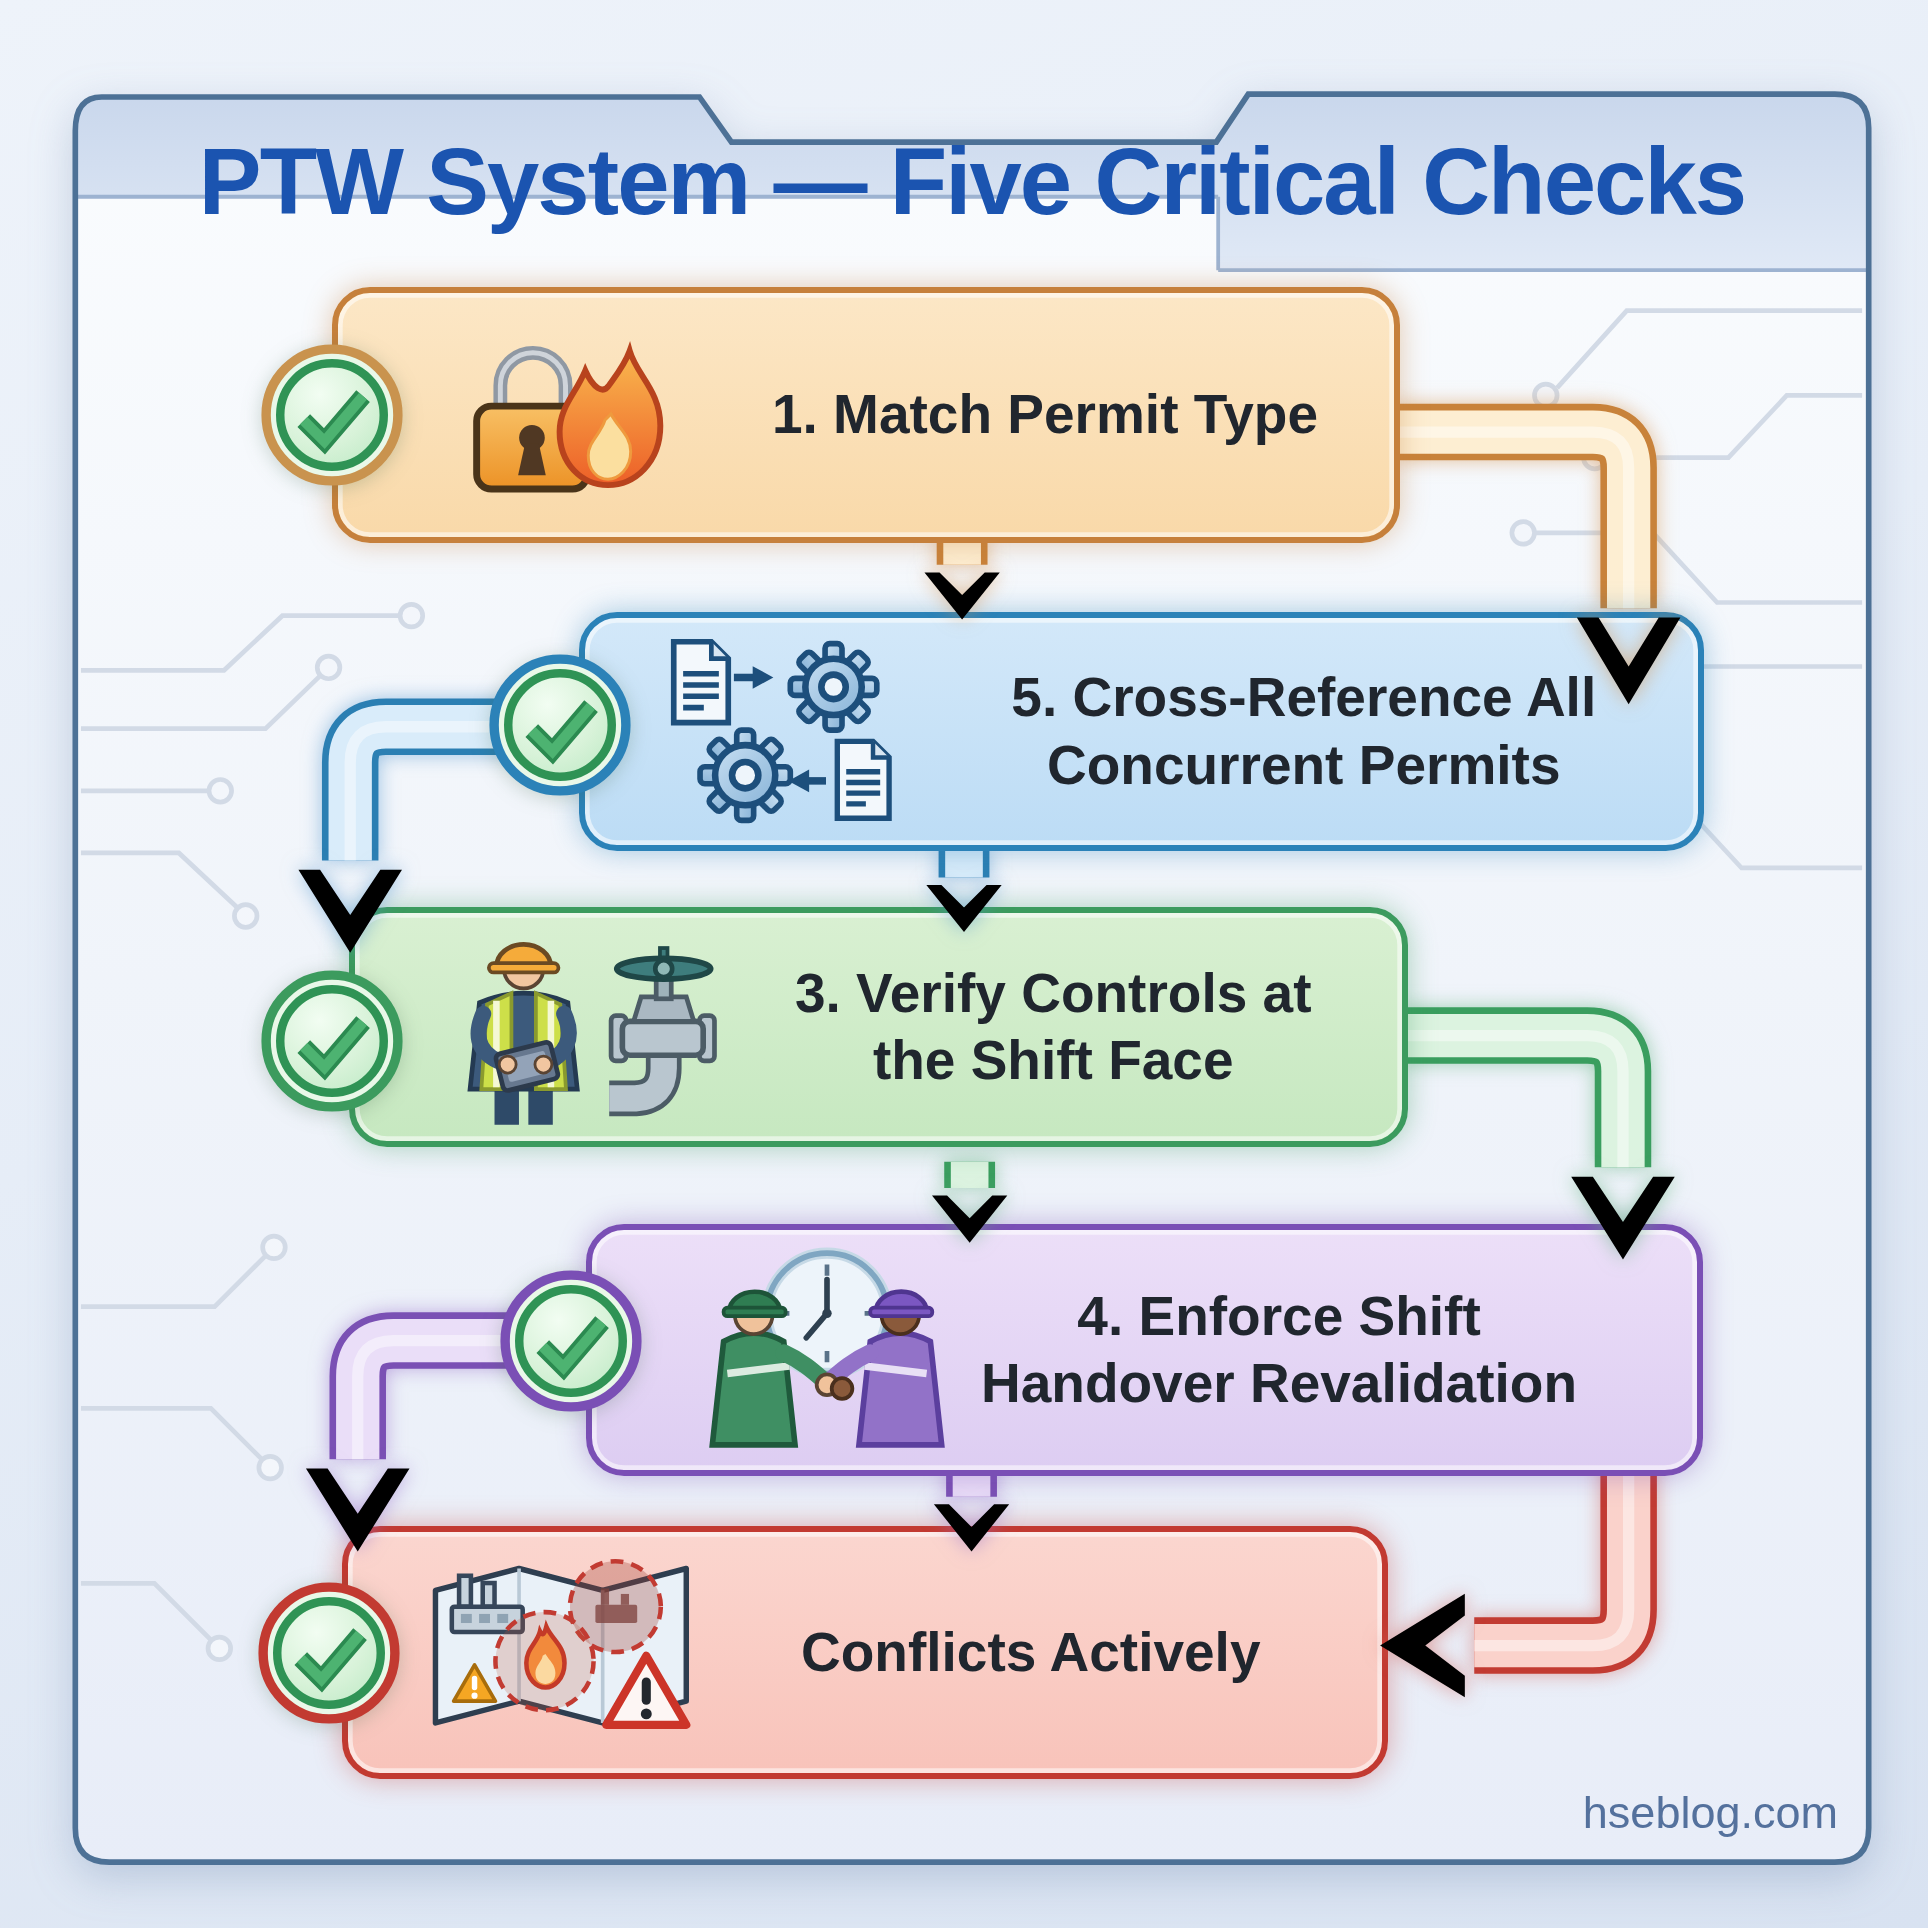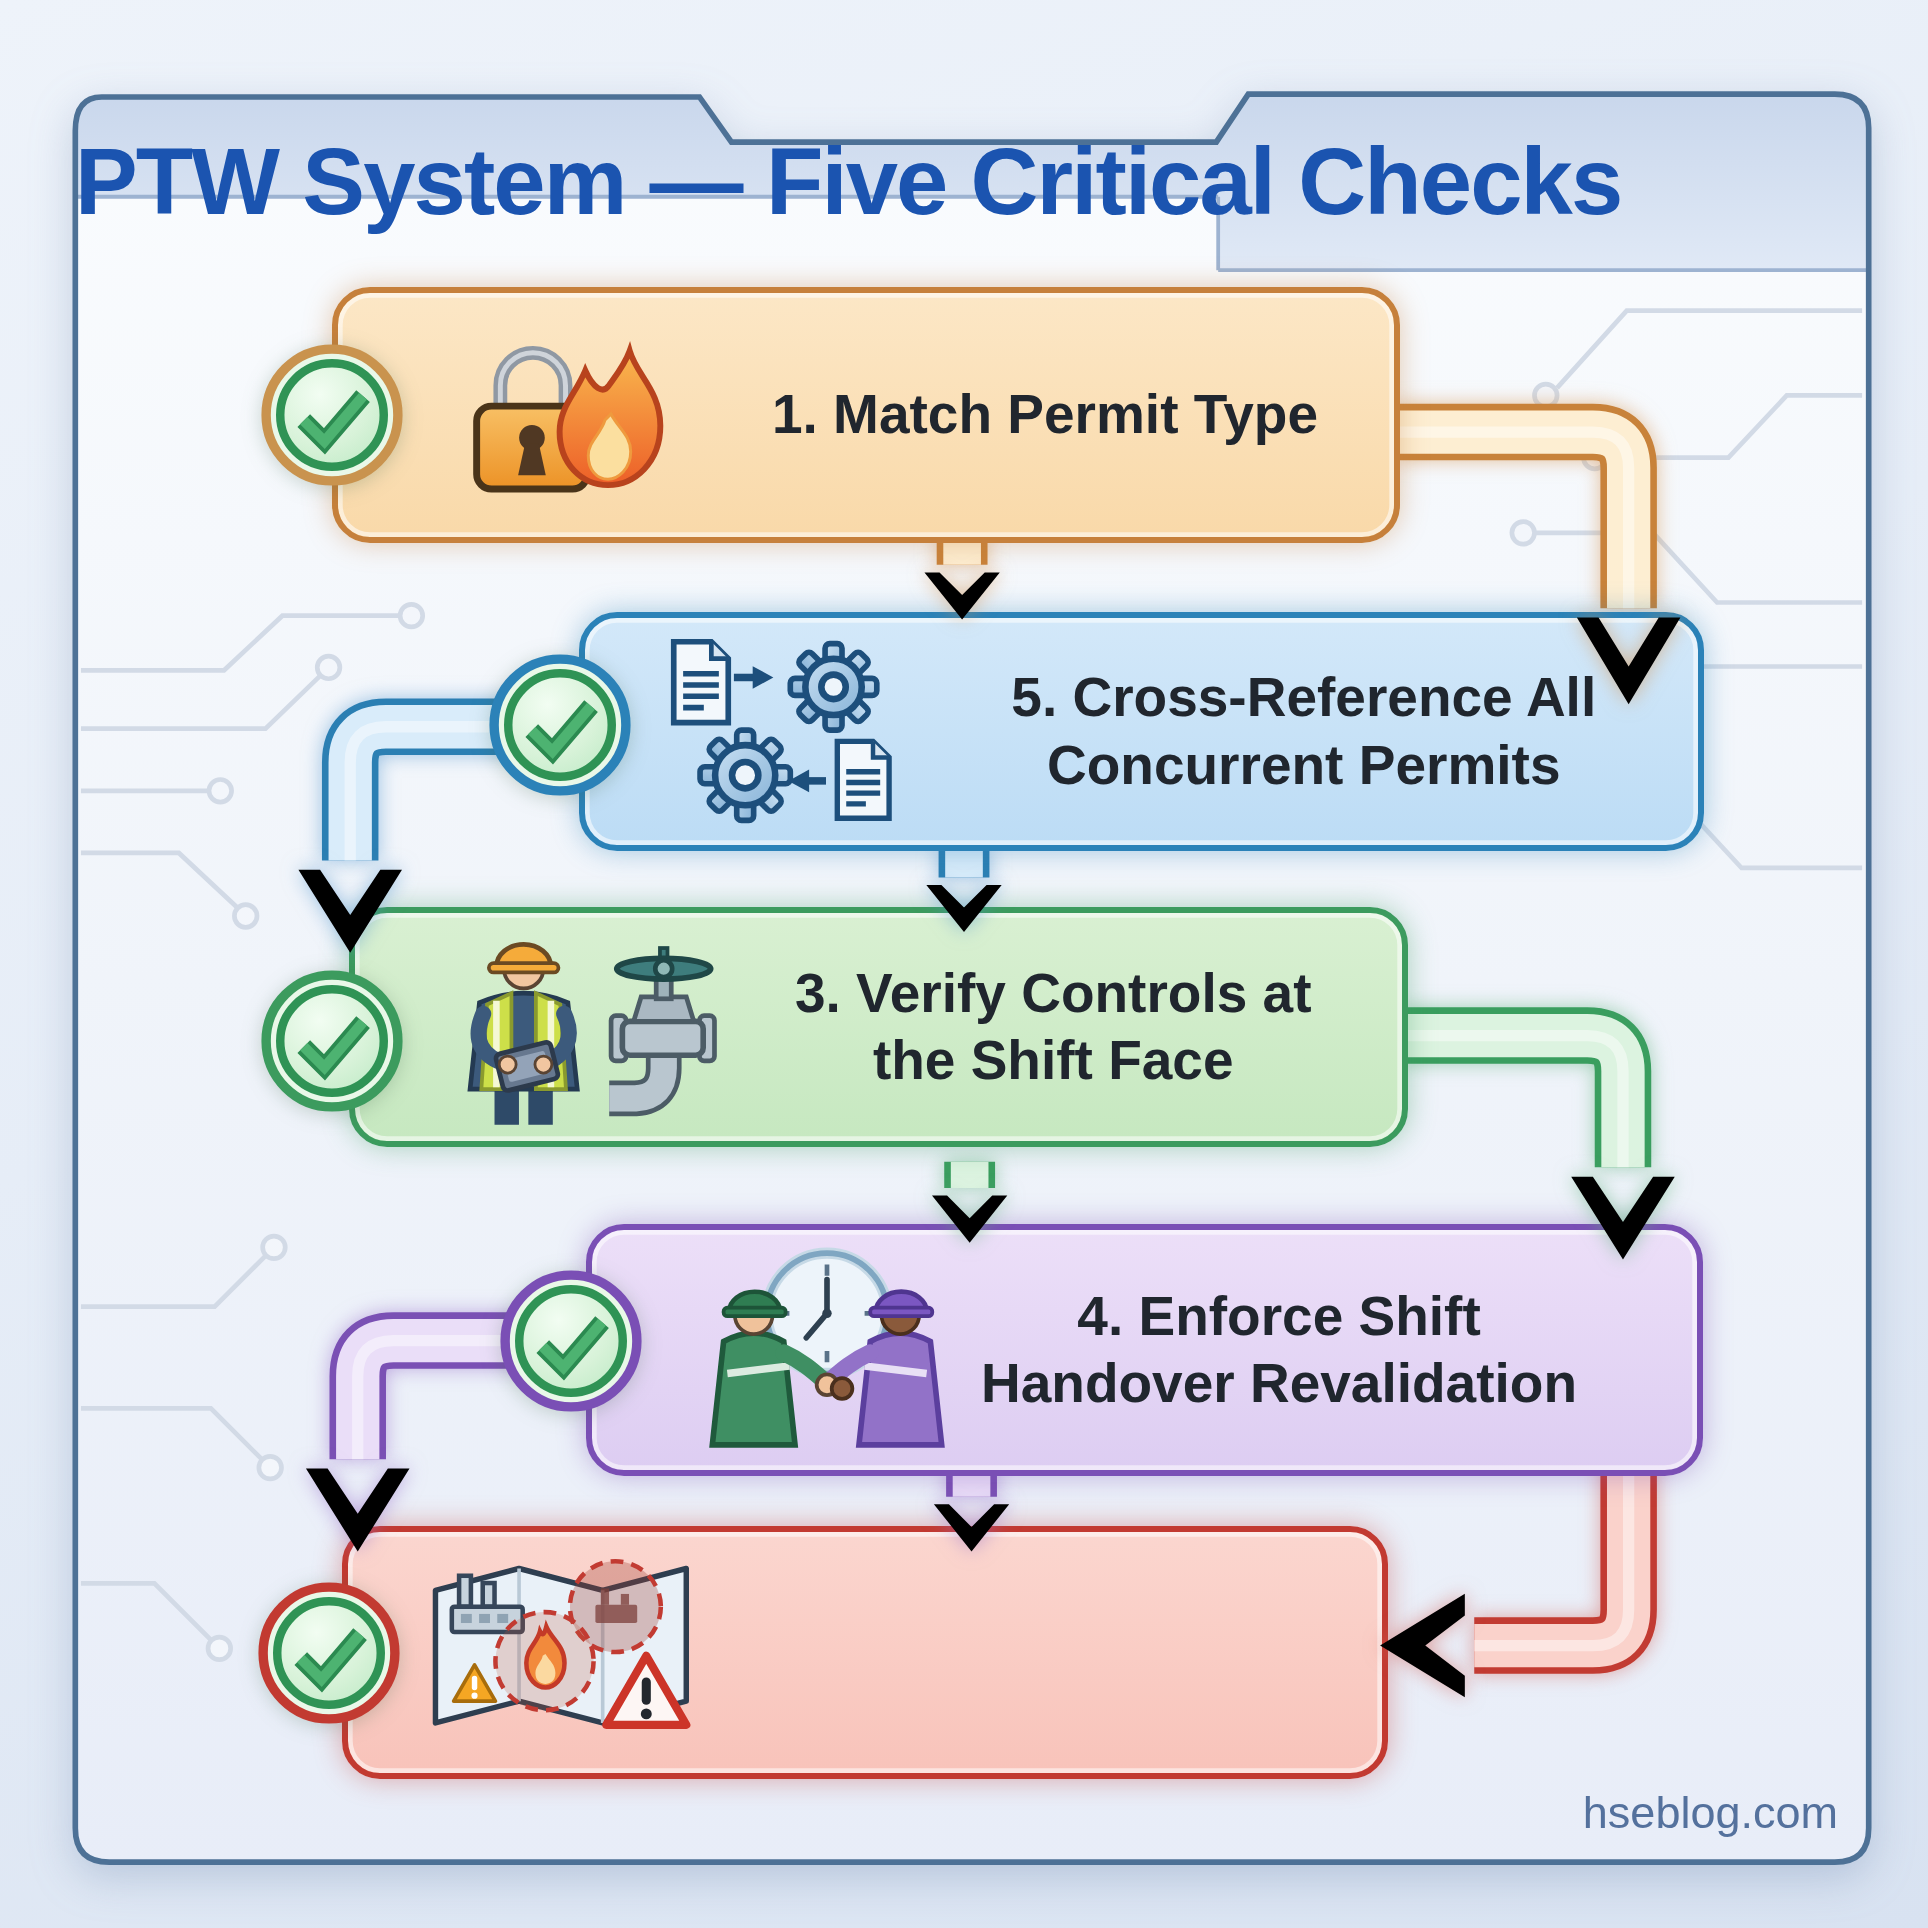--- a/index.html
+++ b/index.html
@@ -51,21 +51,21 @@
   .pu .out{stroke:#7a50b4;} .pu .in{stroke:#eadef8;}
   .rd .out{stroke:#c23b32;} .rd .in{stroke:#fad2cb;}
   .head{stroke-width:7;stroke-linejoin:round;}
   .glow-o{filter:drop-shadow(0 0 10px rgba(212,142,72,.55));}
   .glow-b{filter:drop-shadow(0 0 10px rgba(82,150,205,.55));}
   .glow-g{filter:drop-shadow(0 0 10px rgba(92,177,122,.55));}
   .glow-p{filter:drop-shadow(0 0 10px rgba(152,112,202,.55));}
   .glow-r{filter:drop-shadow(0 0 10px rgba(212,102,92,.55));}
 
   
-  .title{position:absolute;left:75px;top:128px;width:1794px;
+  .title{position:absolute;left:75px;top:128px;width:1794px;text-align:center;
     font-size:94px;font-weight:bold;letter-spacing:-1.9px;color:#1b54b0;}
   .watermark{position:absolute;right:90px;top:1787px;font-size:45px;color:#54719d;}
 </style>
 </head>
 <body>
 
 <div id="canvas">
 
   <svg class="layer" viewBox="0 0 2048 2048">
     <defs>
@@ -350,20 +350,21 @@
         <rect x="20" y="12" width="6" height="16" rx="3" fill="#fff"></rect>
           <circle cx="23" cy="34" r="3.4" fill="#fff"></circle>
       </g>
       <g transform="translate(196,118)">
         <path d="M 44,0 L 88,76 H 0 Z" fill="#fdf6f4" stroke="#cc3428" stroke-width="9" stroke-linejoin="round"></path>
         <rect x="39" y="24" width="10" height="30" rx="5" fill="#23272e"></rect>
           <circle cx="44" cy="64" r="6" fill="#23272e"></circle>
       </g>
     </svg>
     <div class="txt">
+      <div>Conflicts Actively</div>
     </div>
   </div>
 
   <svg class="layer" viewBox="0 0 2048 2048">
     <g class="glow-o">
       <path class="o head" d="M 1675,656 L 1730,748 L 1785,656 L 1762,656 L 1730,708 L 1698,656 Z"></path>
       <path class="o head" d="M 982,608 L 1022,658 L 1062,608 L 1046,608 L 1022,632 L 998,608 Z"></path>
     </g>
     <g class="glow-b">
       <path class="bl head" d="M 317,924 L 372,1012 L 427,924 L 404,924 L 372,972 L 340,924 Z"></path>

